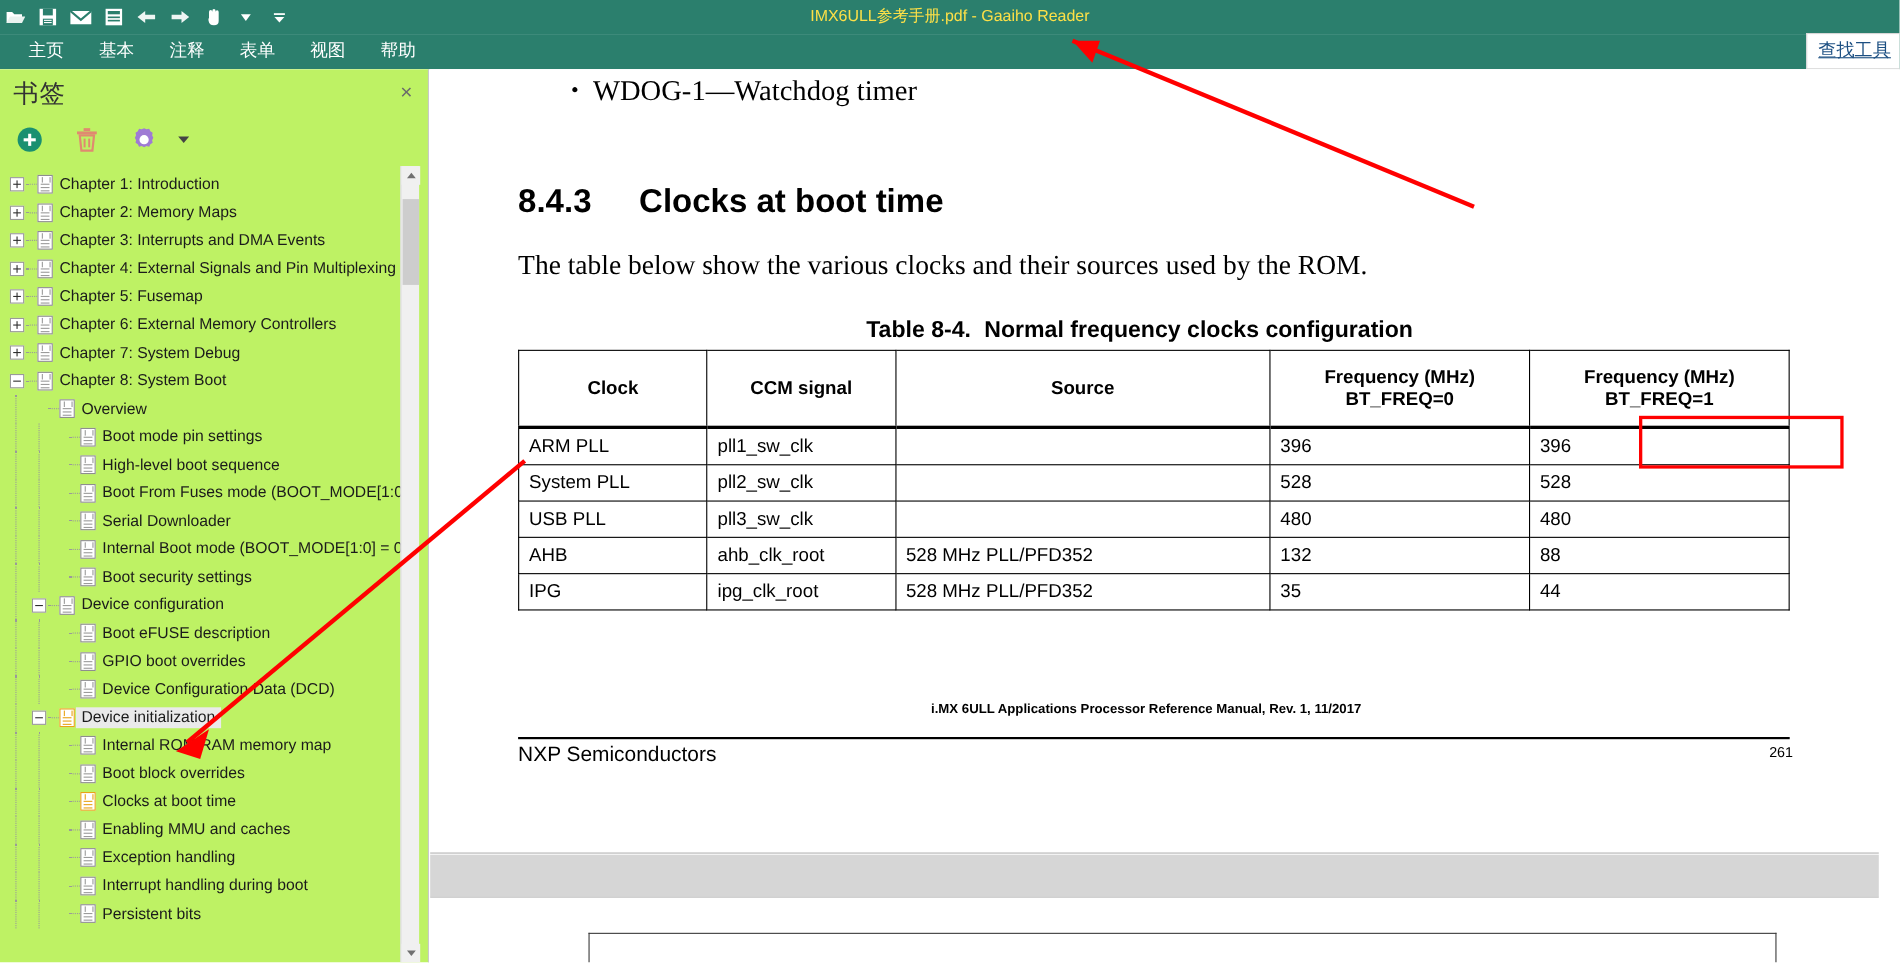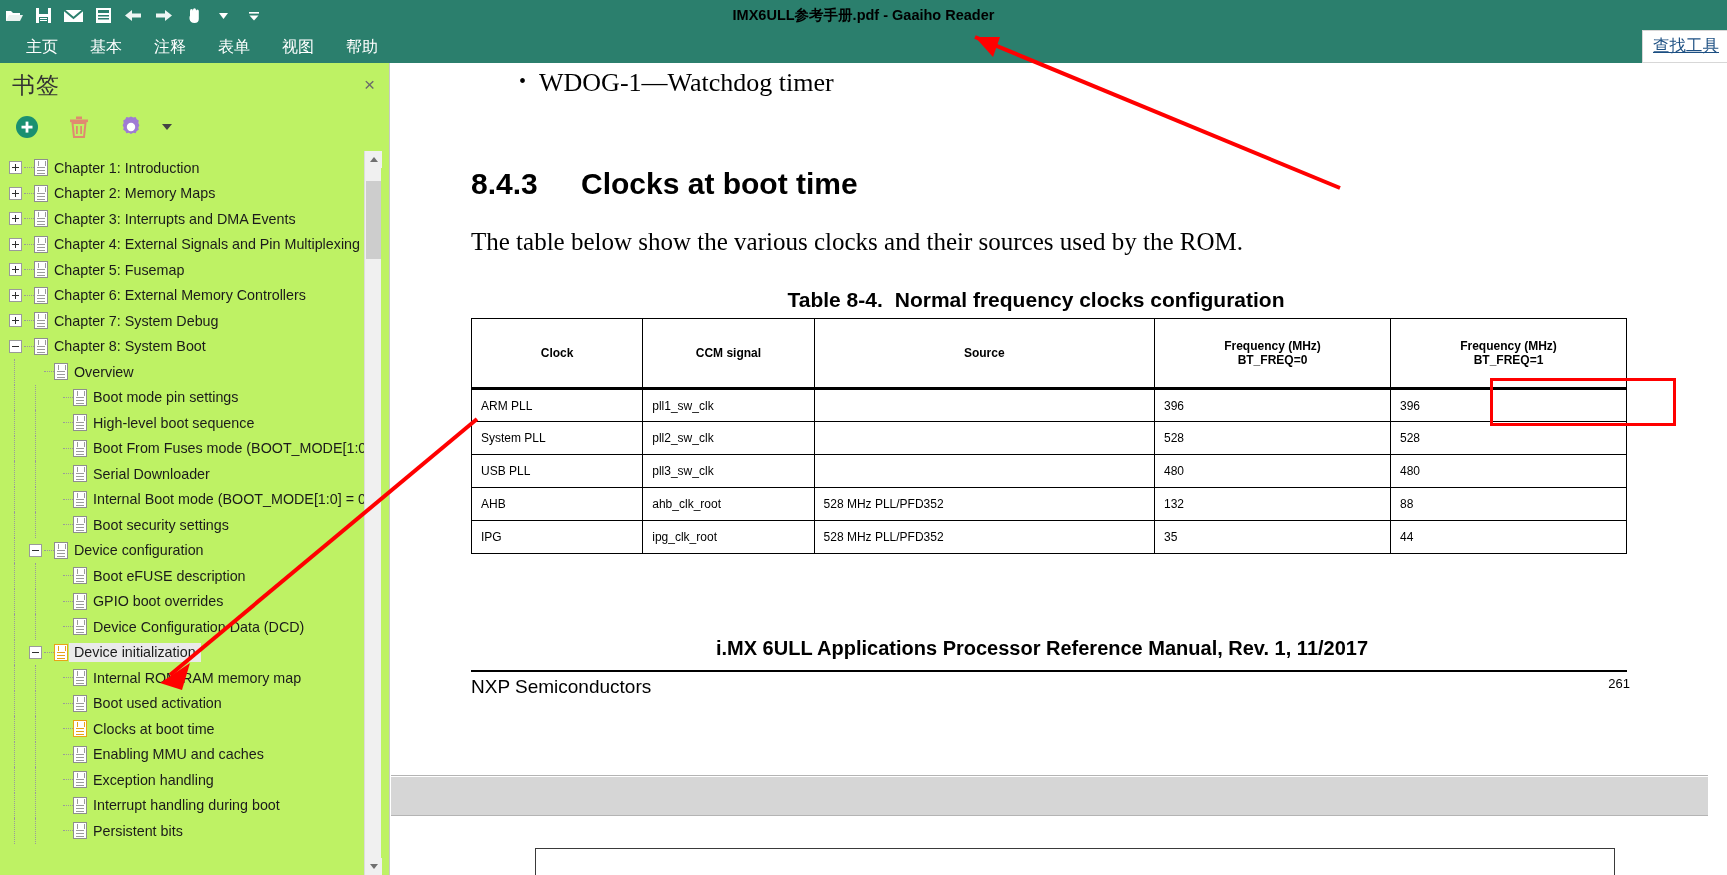--- a/index.html
+++ b/index.html
@@ -33,25 +33,24 @@
     display: flex; align-items: center; justify-content: center;
     color: #ffffff;
     position: relative;
   }
   .qicon svg { display: block; }
   .tb-title {
     position: absolute;
     left: 0; right: 0; top: 0;
     height: 31px; line-height: 31px;
     text-align: center;
-    color: #000000;
+    color: #fde047;
     font-size: 14.5px;
     pointer-events: none;
     white-space: nowrap;
-    font-weight: bold;
   }
 
   
   .menubar {
     position: absolute; left: 0; top: 31px;
     width: 1727px; height: 32px;
     background: #2b7f6d;
     display: flex; align-items: center;
   }
   .menu-item {
@@ -326,21 +325,21 @@
     font-weight: bold;
     color: #000;
   }
   .tbl-caption .sp { display: inline-block; width: 12px; }
 
   table.clk {
     position: absolute;
     left: 80px; top: 255px;
     width: 1156px;
     border-collapse: collapse;
-    font-size: 12px;
+    font-size: 17px;
   }
   table.clk th, table.clk td {
     border: 1px solid #000;
     padding: 6px 9px;
     color: #000;
     font-weight: normal;
     text-align: left;
     vertical-align: middle;
     height: 33px;
   }
@@ -363,21 +362,21 @@
     width: 186px; height: 48px;
     border: 3px solid #ff0000;
     pointer-events: none;
   }
 
   .foot-center {
     position: absolute;
     left: 0; top: 574px;
     width: 1302px;
     text-align: center;
-    font-size: 20px;
+    font-size: 12px;
     font-weight: bold;
     color: #000;
   }
   .foot-rule {
     position: absolute;
     left: 80px; top: 607px;
     width: 1156px; height: 0;
     border-top: 2px solid #000;
   }
   .foot-left {
@@ -816,21 +815,21 @@
             <div class="vline"></div>
             <div class="indent" style="width:8px"></div>
             <div class="expander-gap"></div>
             <div class="dots"></div>
             <span class="bm-icon">
               <span class="v"></span>
               <i class="l1"></i>
               <i class="l2"></i>
               <i class="l3"></i>
             </span>
-            <span class="lbl">Boot used activation</span>
+            <span class="lbl">Boot block overrides</span>
           </div>
           <div class="tnode">
             <div class="indent" style="width:9px"></div>
             <div class="vline"></div>
             <div class="indent" style="width:11px"></div>
             <div class="vline"></div>
             <div class="indent" style="width:8px"></div>
             <div class="expander-gap"></div>
             <div class="dots"></div>
             <span class="bm-icon cur">

